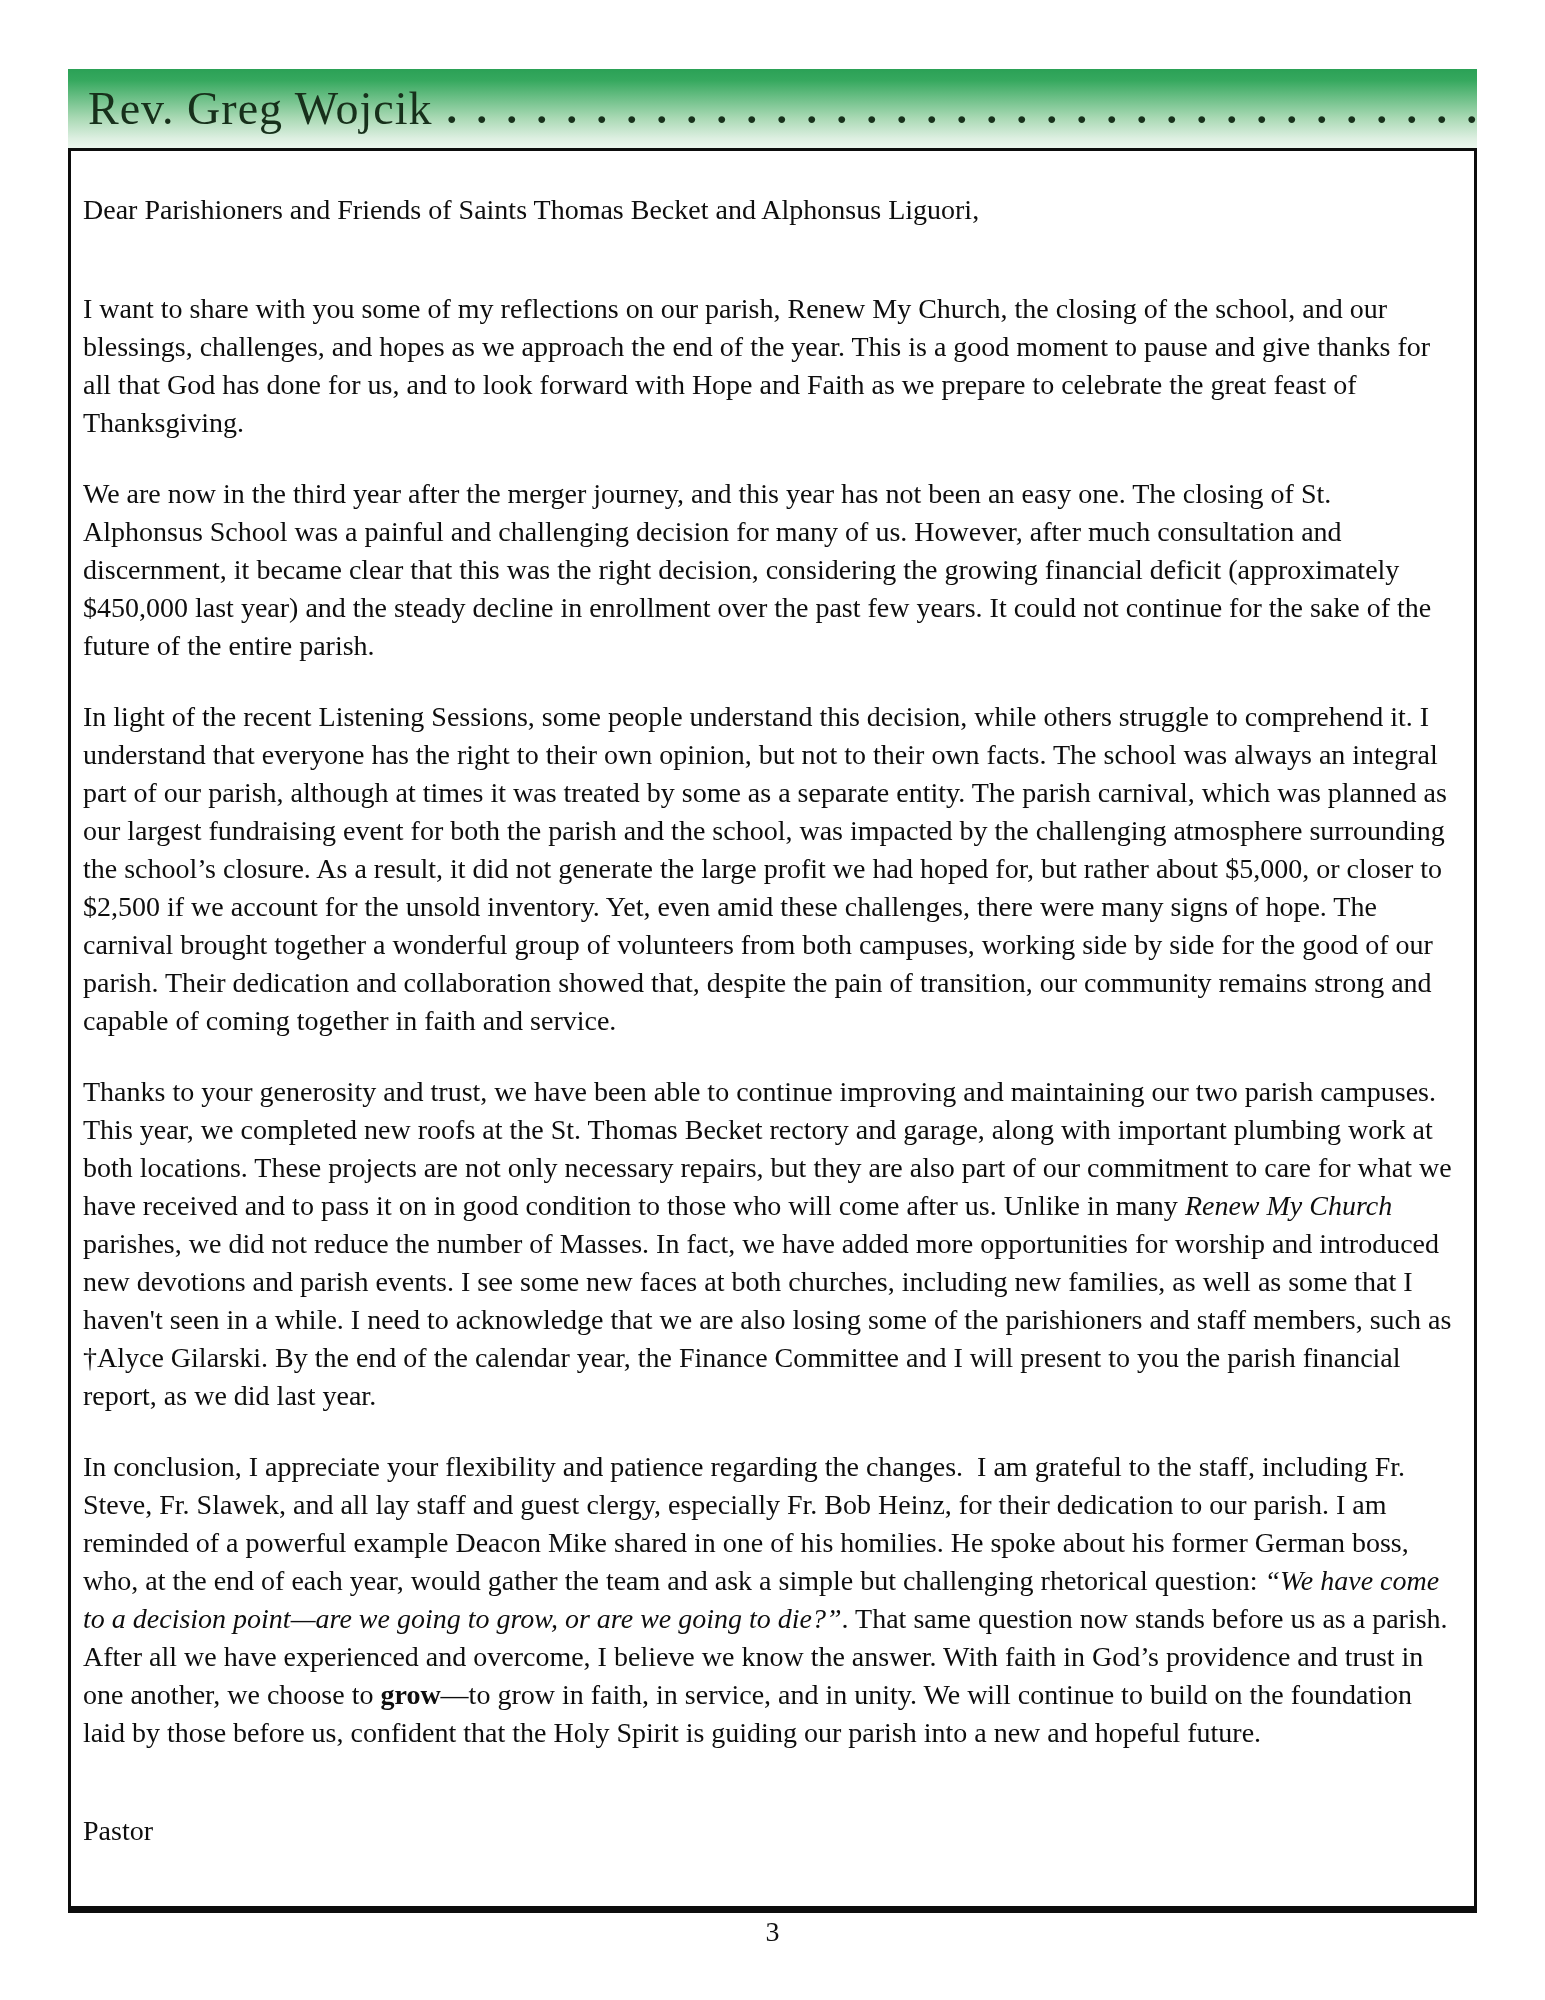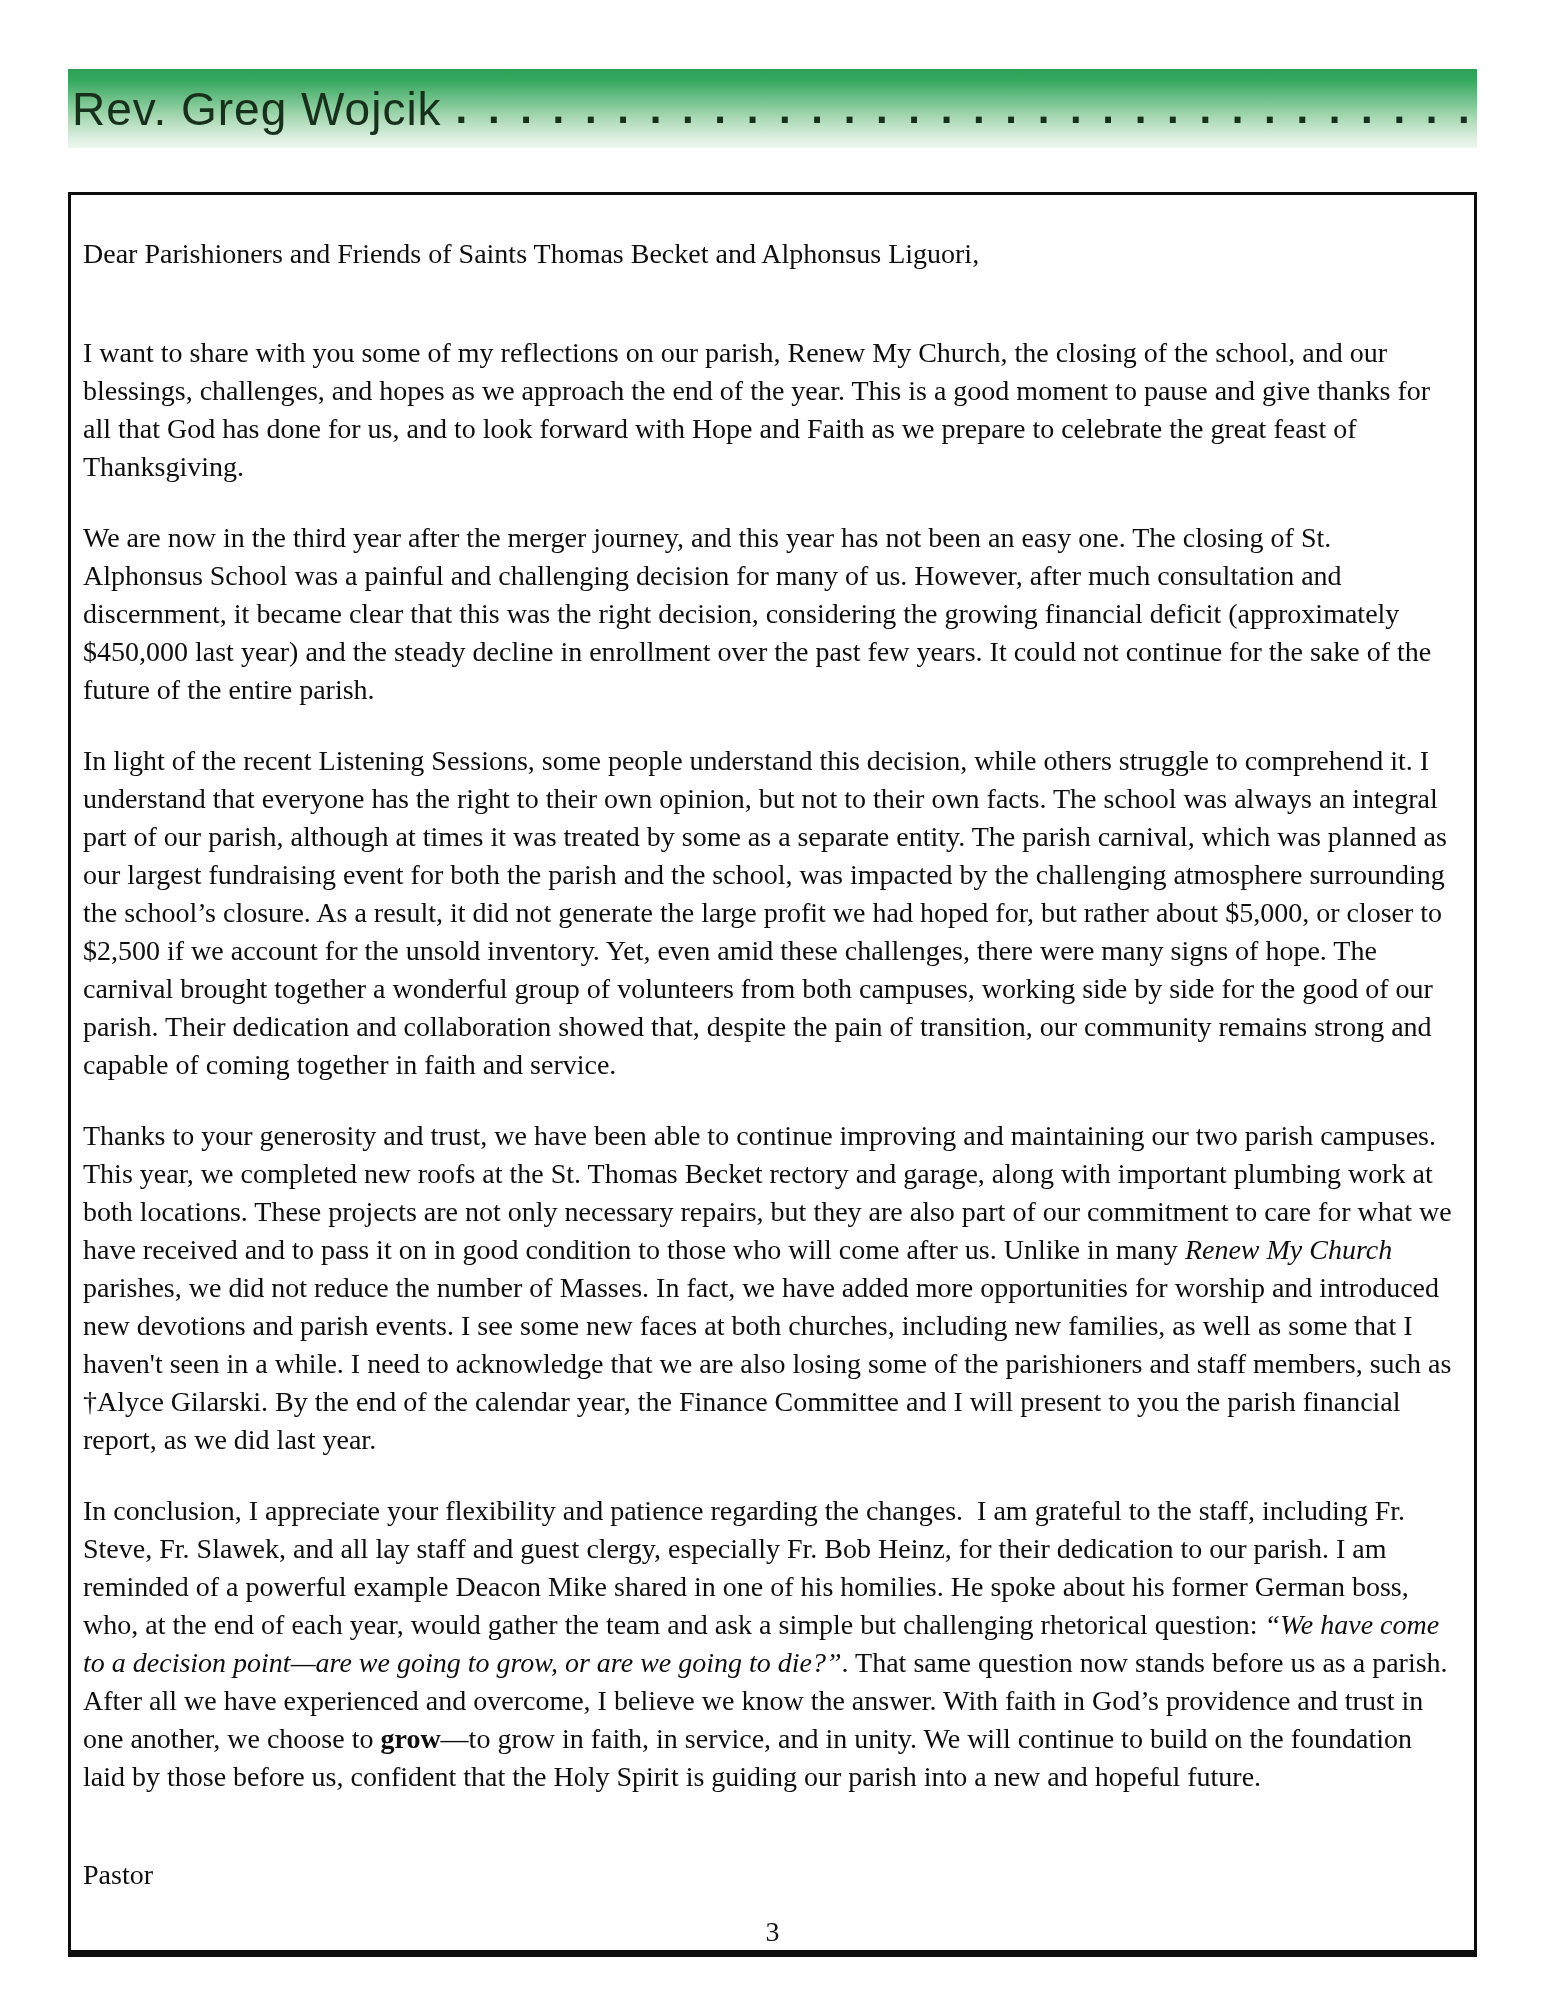--- a/index.html
+++ b/index.html
@@ -17,24 +17,24 @@
   .header-bar {
     position: absolute;
     left: 68px;
     top: 69px;
     width: 1409px;
     height: 79px;
     box-sizing: border-box;
     background: linear-gradient(180deg, #2ba156 0%, #35a85e 14%, #a9d9b4 62%, #ddefe1 88%, #ecf7ee 100%);
     display: flex;
     align-items: center;
-    padding-left: 4px;
+    padding-left: 20px;
     overflow: hidden;
     white-space: nowrap;
-    font-family: Liberation Sans, sans-serif;
+    font-family: Liberation Serif, serif;
     color: #17301b;
   }
   .header-title {
     font-size: 46px;
     letter-spacing: 1px;
     flex: 0 0 auto;
   }
   .header-dots {
     font-size: 42px;
     font-weight: bold;
@@ -47,21 +47,20 @@
     left: 68px;
     top: 148px;
     width: 1409px;
     height: 1765px;
     box-sizing: border-box;
     background: #ffffff;
     border: 3px solid #0d0d0d;
     border-bottom-width: 7px;
     padding: 42px 18px 0 12px;
     overflow: hidden;
-    margin-top: 44px;
   }
   .salutation {
     font-size: 28px;
     line-height: 33px;
     margin: 0 0 64px 0;
     white-space: pre-wrap;
   }
   .body-par {
     font-size: 28px;
     line-height: 38px;

